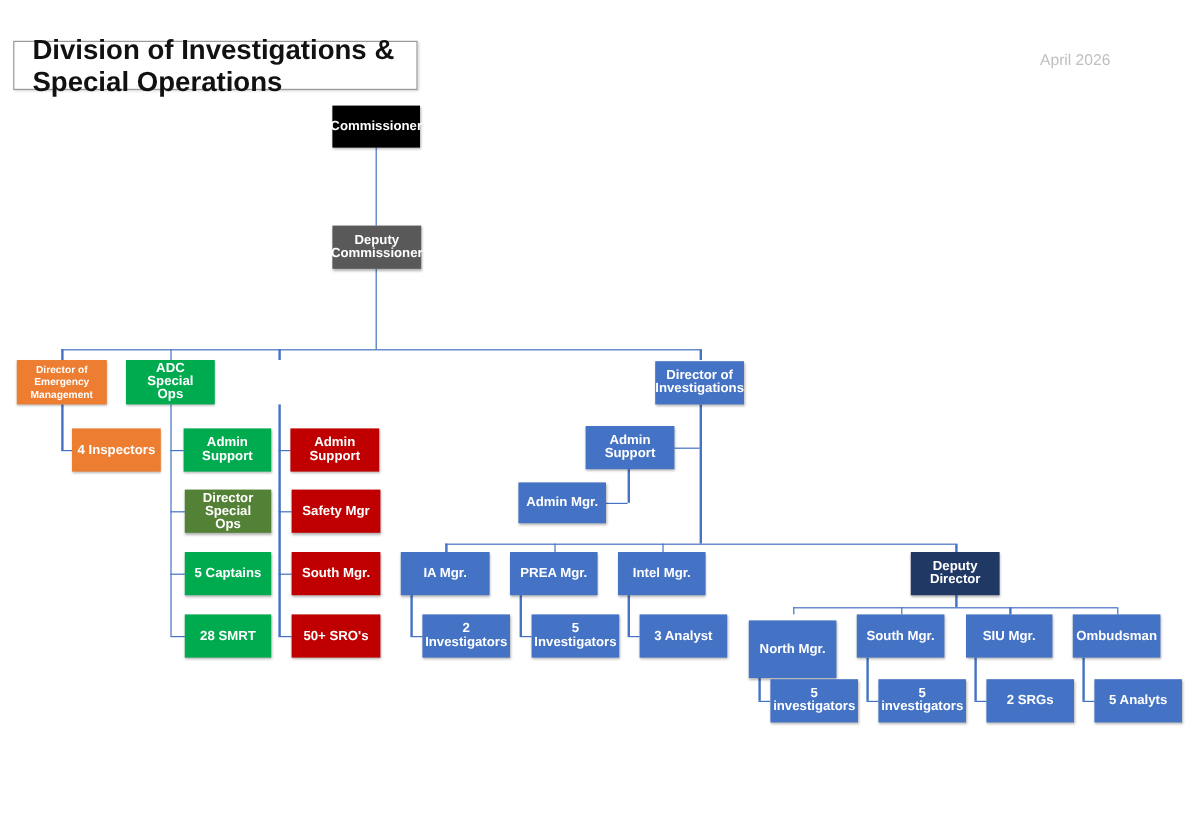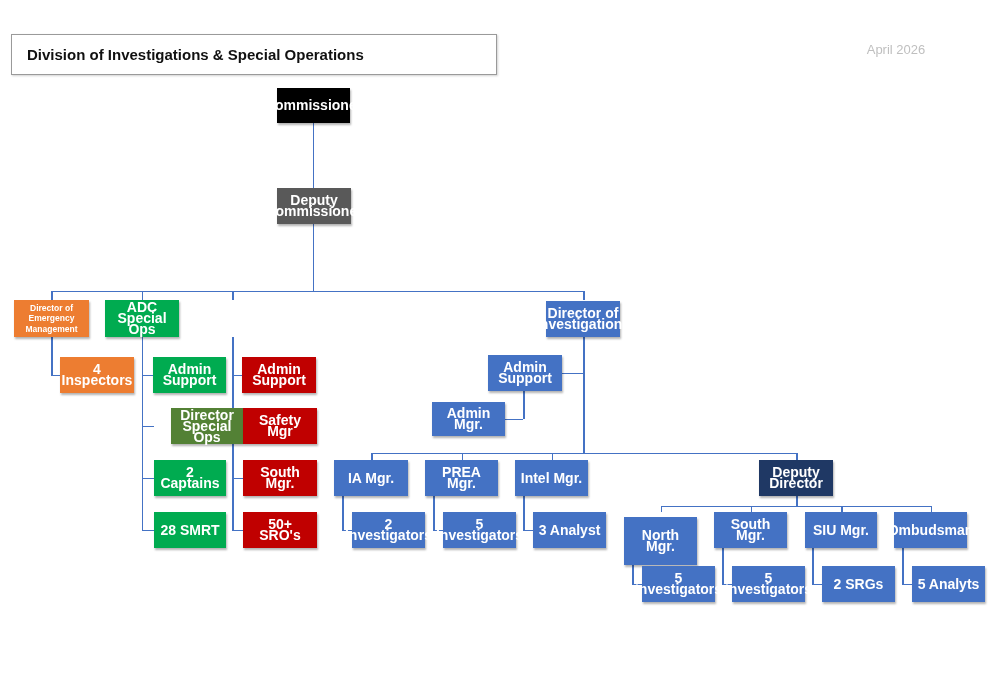--- a/index.html
+++ b/index.html
@@ -1,37 +1,37 @@
 <!DOCTYPE html>
 <html><head>
 <meta charset="utf-8">
 <style>
   html,body{margin:0;padding:0;background:#fff;}
   #stage{position:relative;width:1000px;height:688px;background:#ffffff;overflow:hidden;
          font-family:"Liberation Sans",sans-serif;}
-  .title-box{position:absolute;left:11px;top:34px;width:486px;height:41px;box-sizing:border-box;
+  .title-box{position:absolute;left:11px;top:34px;width:337px;height:41px;box-sizing:border-box;
          border:1px solid #9a9a9a;box-shadow:1px 1px 2px rgba(0,0,0,.18);
          display:flex;align-items:center;padding-left:15px;
-         font-size:15px;font-weight:bold;color:#111;background:#fff;}
+         font-size:23px;font-weight:bold;color:#111;background:#fff;}
   .date-label{position:absolute;left:846px;top:42px;width:100px;text-align:center;
          font-size:13px;color:#bfbfbf;}
   .node{position:absolute;box-sizing:border-box;display:flex;align-items:center;justify-content:center;
-         text-align:center;color:#fff;font-weight:bold;font-size:14px;line-height:11px;
+         text-align:center;color:#fff;font-weight:bold;font-size:11px;line-height:11px;
          padding:1px 3px;box-shadow:0.5px 1.5px 2px rgba(0,0,0,.3);}
   .black{background:#000000;}
   .gray{background:#595959;}
   .orange{background:#ED7D31;}
   .green{background:#00AB50;}
   .dgreen{background:#538135;}
   .red{background:#C00000;}
   .blue{background:#4472C4;}
   .navy{background:#1F3864;}
   .fs-sm{font-size:8.5px;line-height:10.5px;}
   .narrow{padding:1px 15px;}
-  .dso-pad{padding:1px 11px;margin-left:17px;}
+  .dso-pad{padding:1px 11px;}
   .vl,.hl{position:absolute;background:#4472C4;}
   .vl{width:1.5px;}
   .hl{height:1.5px;}
 </style>
 </head>
 <body>
 
 <div id="stage">
 
   <div class="title-box">Division of Investigations &amp; Special Operations</div>
@@ -100,21 +100,21 @@
   <div class="node gray" style="left:277px;top:188px;width:74px;height:36px">Deputy Commissioner</div>
 
   <div class="node orange fs-sm" style="left:14px;top:300px;width:75px;height:37px">Director of Emergency Management</div>
   <div class="node green narrow" style="left:105px;top:300px;width:74px;height:37px">ADC Special Ops</div>
   <div class="node blue" style="left:546px;top:301px;width:74px;height:36px">Director of Investigations</div>
 
   <div class="node orange" style="left:60px;top:357px;width:74px;height:36px">4 Inspectors</div>
 
   <div class="node green" style="left:153px;top:357px;width:73px;height:36px">Admin Support</div>
   <div class="node dgreen dso-pad" style="left:154px;top:408px;width:72px;height:36px">Director Special Ops</div>
-  <div class="node green" style="left:154px;top:460px;width:72px;height:36px">2 Captains</div>
+  <div class="node green" style="left:154px;top:460px;width:72px;height:36px">5 Captains</div>
   <div class="node green" style="left:154px;top:512px;width:72px;height:36px">28 SMRT</div>
 
   <div class="node red" style="left:242px;top:357px;width:74px;height:36px">Admin Support</div>
   <div class="node red" style="left:243px;top:408px;width:74px;height:36px">Safety Mgr</div>
   <div class="node red" style="left:243px;top:460px;width:74px;height:36px">South Mgr.</div>
   <div class="node red" style="left:243px;top:512px;width:74px;height:36px">50+ SRO's</div>
 
   <div class="node blue" style="left:488px;top:355px;width:74px;height:36px">Admin Support</div>
   <div class="node blue" style="left:432px;top:402px;width:73px;height:34px">Admin Mgr.</div>
 

